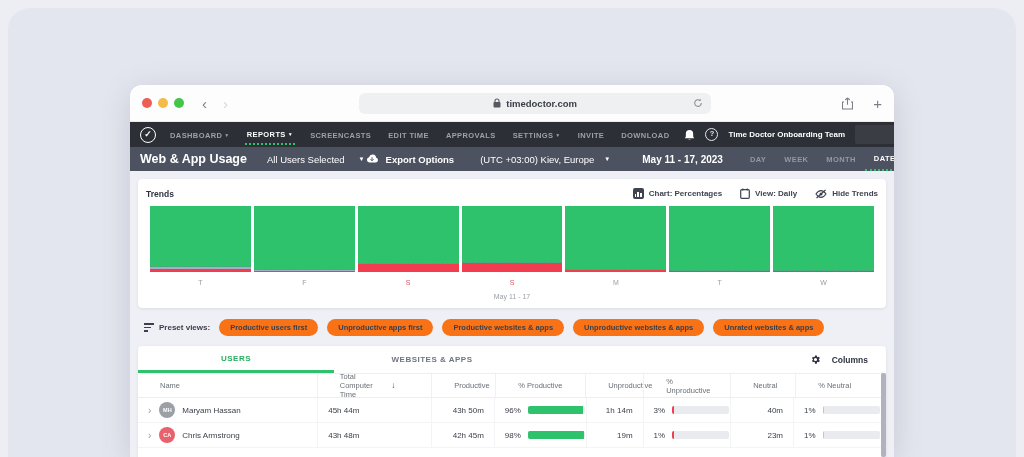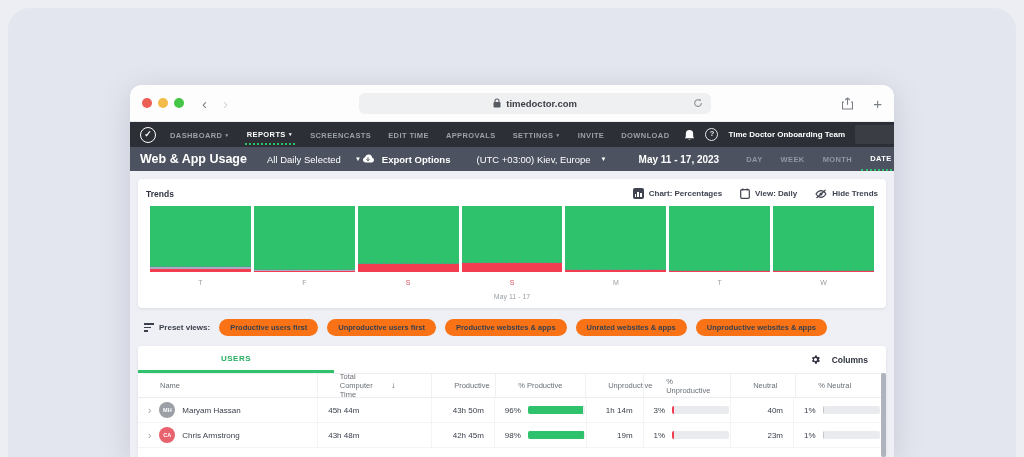--- a/index.html
+++ b/index.html
@@ -158,21 +158,21 @@
         <span class="help-ic">?</span>
         <span class="team-name">Time Doctor Onboarding Team</span>
         <span class="redact1"></span>
 
       </div>
     </div>
 
     <div class="subheader">
       <span class="sh-title">Web &amp; App Usage</span>
       <span class="users-select">
-        <span>All Daily Selected</span>
+        <span>All Users Selected</span>
         <span class="dd-caret">▼</span>
       </span>
       <span class="sh-spacer"></span>
       <span class="export">
         <span>
           <svg width="14" height="10" viewBox="0 0 16 11">
               <path d="M12.8 4.2A4.2 4.2 0 004.6 3.4 3.1 3.1 0 005 9.5h7.5a2.7 2.7 0 00.3-5.3z" fill="#fff"></path>
               <path d="M8 3.5v4M8 7.5L6.3 5.8M8 7.5l1.7-1.7" stroke="#4d5260" stroke-width="1.1" fill="none"></path>
             </svg>
         </span>
@@ -280,29 +280,30 @@
       <div class="presets">
         <span class="presets-label">
           <span class="filter-ic">
               <i></i>
               <i></i>
               <i></i>
             </span>
           <span>Preset views:</span>
         </span>
         <span class="chip">Productive users first</span>
-          <span class="chip">Unproductive users first</span>
+          <span class="chip">Unproductive apps first</span>
           <span class="chip">Productive websites &amp; apps</span>
+          <span class="chip">Unproductive websites &amp; apps</span>
           <span class="chip">Unrated websites &amp; apps</span>
-          <span class="chip">Unproductive websites &amp; apps</span>
       </div>
 
       <div class="card table-card">
         <div class="tabs-row">
           <span class="tab active">USERS</span>
+            <span class="tab">WEBSITES &amp; APPS</span>
           <span class="columns-btn">
             <span>
               <svg width="11" height="11" viewBox="0 0 24 24">
                   <path fill="#2f3340" d="M19.4 13a7.5 7.5 0 000-2l2.1-1.6-2-3.5-2.5 1a7.5 7.5 0 00-1.7-1L14.9 3h-4l-.4 2.9a7.5 7.5 0 00-1.7 1l-2.5-1-2 3.5L6.4 11a7.5 7.5 0 000 2l-2.1 1.6 2 3.5 2.5-1a7.5 7.5 0 001.7 1l.4 2.9h4l.4-2.9a7.5 7.5 0 001.7-1l2.5 1 2-3.5zM12 15.5a3.5 3.5 0 110-7 3.5 3.5 0 010 7z"></path>
                 </svg>
             </span>
             <span>Columns</span>
           </span>
         </div>
         <div class="thead">

